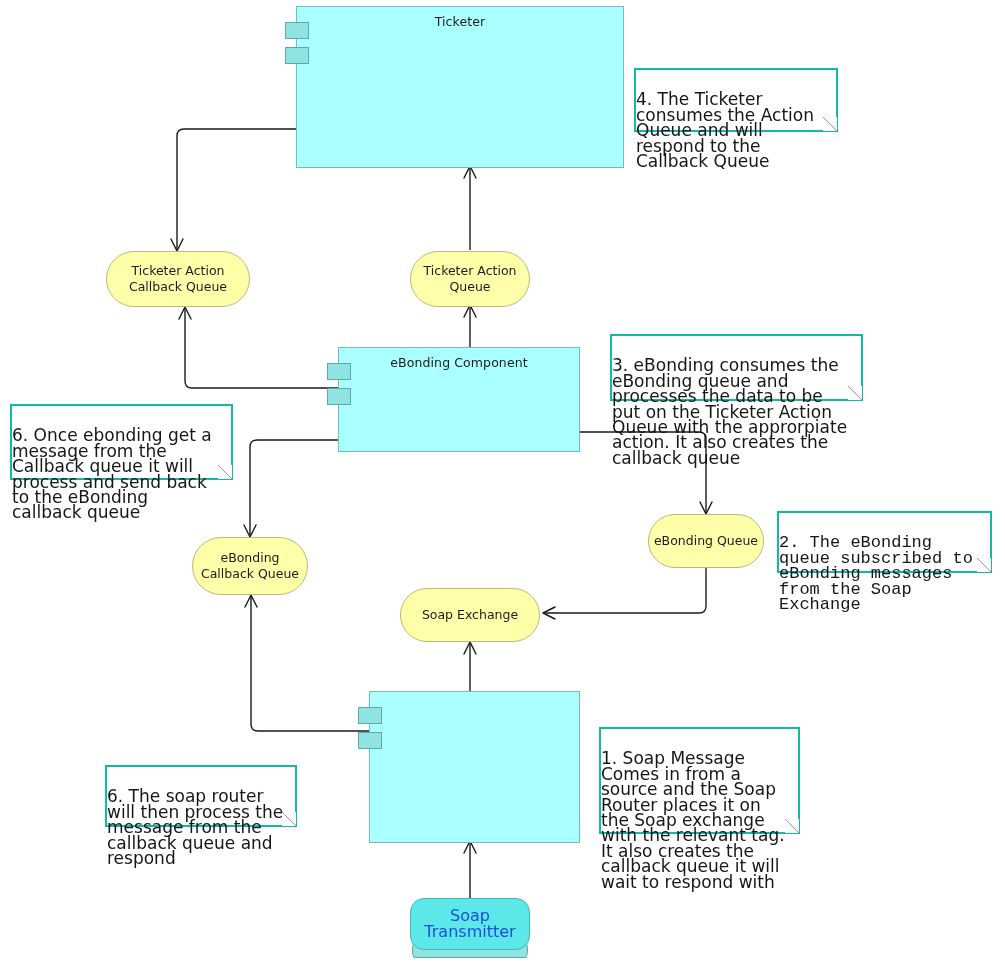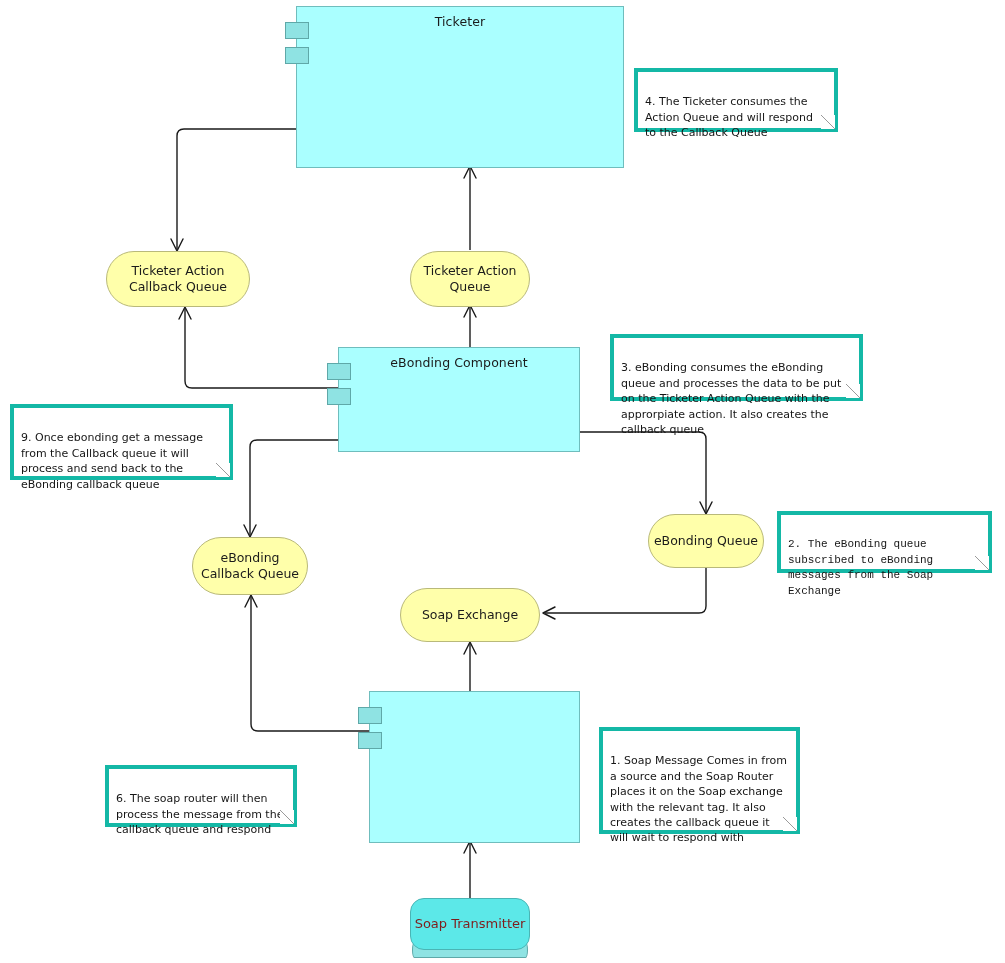--- a/index.html
+++ b/index.html
@@ -109,35 +109,35 @@
     width: 120px;
     height: 52px;
     background: #5ce8e8;
     border: 1px solid #49b5b5;
     border-radius: 14px;
     box-sizing: border-box;
     display: flex;
     align-items: center;
     justify-content: center;
     text-align: center;
-    font-size: 13px;
+    font-size: 16px;
     line-height: 16px;
-    color: #7f1d1d;
+    color: #1d4ed8;
   }
 
   
   .note {
     position: absolute;
     box-sizing: border-box;
     background: #ffffff;
-    border: 4px solid #14b8a6;
-    font-size: 11px;
+    border: 2px solid #14b8a6;
+    font-size: 17px;
     line-height: 15.4px;
     color: #161616;
-    padding: 7px 8px 6px 7px;
+    padding: 7px 8px 6px 0;
     white-space: pre-line;
   }
   .note .foldline {
     position: absolute;
     right: -1px;
     bottom: -1px;
     width: 14px;
     height: 14px;
     background: linear-gradient(to bottom left, #ffffff 0 49.4%, #9a9a9a 49.4% 53%, #ffffff 53% 100%);
   }
@@ -242,21 +242,21 @@
     <span>4. The Ticketer consumes the Action Queue and will respond to the Callback Queue</span>
     <span class="foldline"></span>
   </div>
 
   <div class="note" style="left:610px; top:334px; width:253px; height:67px;">
     <span>3. eBonding consumes the eBonding queue and processes the data to be put on the Ticketer Action Queue with the approrpiate action. It also creates the callback queue</span>
     <span class="foldline"></span>
   </div>
 
   <div class="note" style="left:10px; top:404px; width:223px; height:76px;">
-    <span>9. Once ebonding get a message from the Callback queue it will process and send back to the eBonding callback queue</span>
+    <span>6. Once ebonding get a message from the Callback queue it will process and send back to the eBonding callback queue</span>
     <span class="foldline"></span>
   </div>
 
   <div class="note" style="left:777px; top:511px; width:215px; height:62px;font-family:Liberation Mono, monospace;">
     <span>2. The eBonding queue subscribed to eBonding messages from the Soap Exchange</span>
     <span class="foldline"></span>
   </div>
 
   <div class="note" style="left:599px; top:727px; width:201px; height:107px;">
     <span>1. Soap Message Comes in from a source and the Soap Router places it on the Soap exchange with the relevant tag. It also creates the callback queue it will wait to respond with</span>

